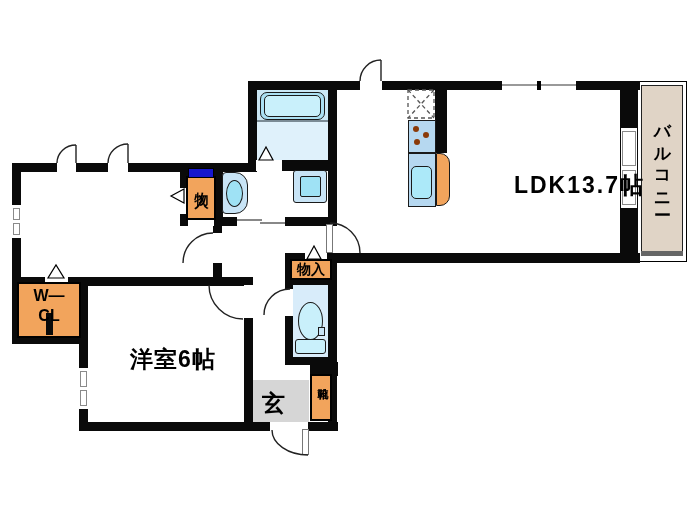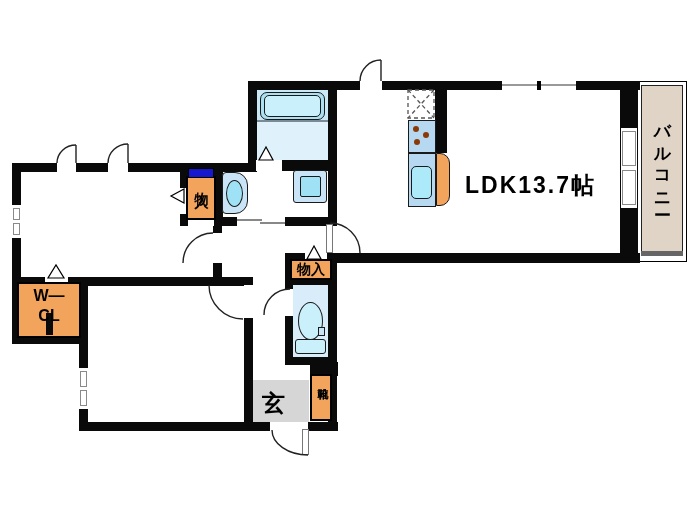--- a/index.html
+++ b/index.html
@@ -142,21 +142,22 @@
       <line x1="408" y1="90" x2="434" y2="118"></line>
       <line x1="434" y1="90" x2="408" y2="118"></line>
     </g>
     <g fill="#8A3A08" stroke="none">
       <circle cx="416" cy="129" r="3"></circle>
       <circle cx="426" cy="135" r="3"></circle>
       <circle cx="417" cy="142" r="3"></circle>
     </g>
   </svg>
 
-  <div class="label room-label" style="left:465px;top:170px;width:180px;text-align:left;letter-spacing:2px;">LDK13.7帖</div>
+  <div class="label room-label" style="left:465px;top:170px;width:180px;text-align:right;letter-spacing:2px;">LDK13.7帖</div>
+  <div class="label room-label" style="left:98px;top:344px;width:150px;text-align:center;">洋室6帖</div>
   <div class="label vtext" style="left:651px;top:112px;font-size:17px;font-weight:bold;letter-spacing:4px;">バルコニー</div>
   <div class="label" style="left:262px;top:388px;font-size:23px;font-weight:bold;">玄</div>
   <div class="label vtext" style="left:193px;top:181px;font-size:14px;font-weight:bold;letter-spacing:2px;">物入</div>
   <div class="label" style="left:290px;top:261px;width:42px;text-align:center;font-size:14px;font-weight:bold;">物入</div>
   <div class="label vtext" style="left:315px;top:379px;font-size:11px;font-weight:bold;letter-spacing:1px;">靴箱</div>
   <div class="label" style="left:17px;top:286px;width:64px;text-align:center;font-size:16px;font-weight:bold;line-height:1.25;">
     <span>W—</span><br>
     <span>CL</span>
   </div>
 

